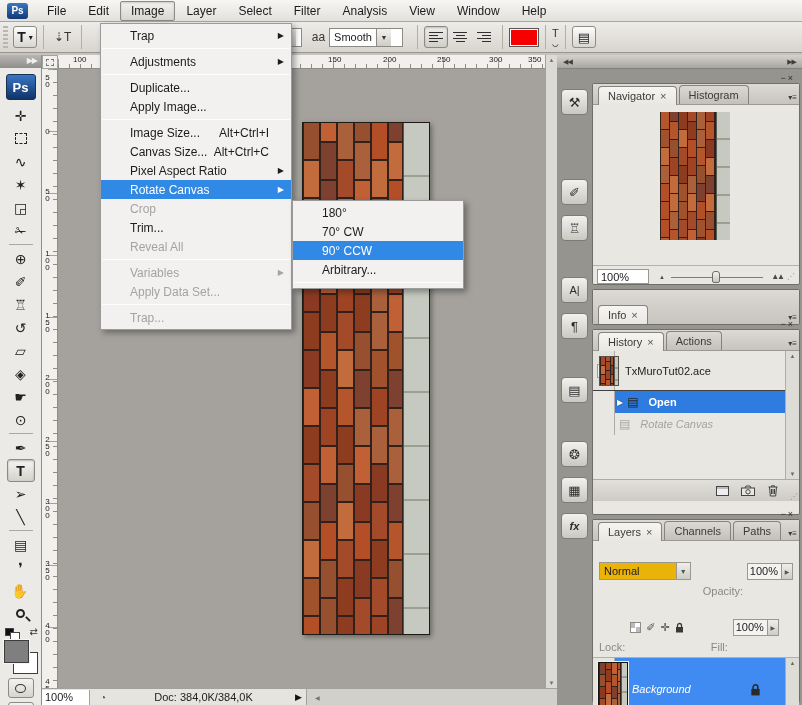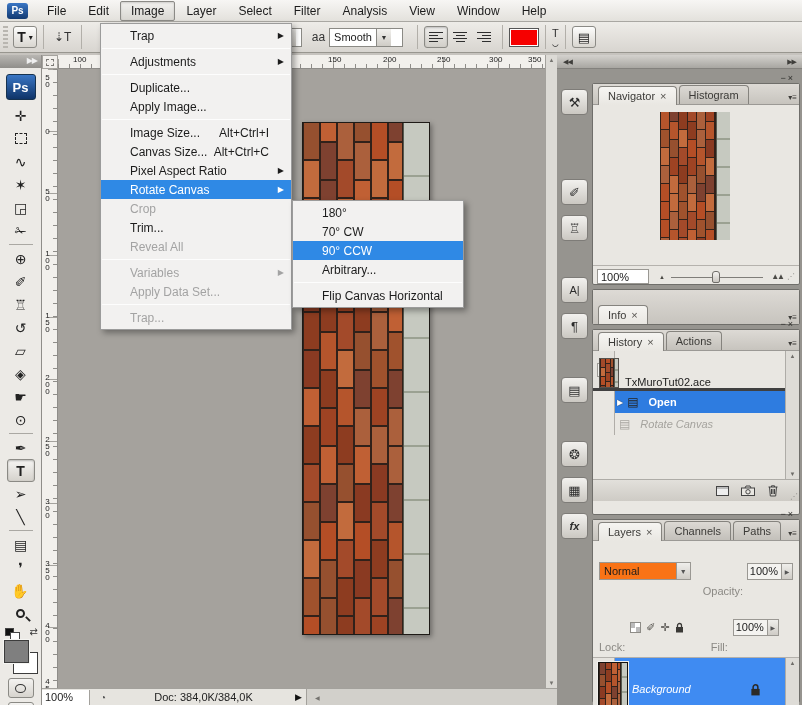--- a/index.html
+++ b/index.html
@@ -148,21 +148,21 @@
     display:flex; flex-direction:column; justify-content:space-between; align-items:center; font-size:6px; color:#6e6c68; padding:2px 0; }
   .pfoot { height:22px; border-top:1px solid #aeaca7; background:linear-gradient(#e2e0db,#cecbc5);
     display:flex; align-items:center; justify-content:flex-end; gap:12px; padding-right:20px; position:relative; }
   .fico { color:#3a3936; font-size:11px; display:flex; align-items:center; }
   .frame-ico { width:13px; height:10px; border:1px solid #444; background:#eee; box-shadow:inset 0 2px 0 #bbb; }
 
   
   .lay-ctl { display:flex; align-items:center; padding:4px 6px 2px; gap:4px; }
   .lay-ctl2 { display:flex; align-items:center; padding:2px 6px 4px; gap:5px; border-bottom:1px solid #b3b0ab; }
   .graylab { color:#8b8984;margin-top:40px; }
-  .modesel { width:92px; height:18px; background:#f97316; border:1px solid #9a9893; display:flex; align-items:center; justify-content:space-between; }
+  .modesel { width:92px; height:18px; background:#eab308; border:1px solid #9a9893; display:flex; align-items:center; justify-content:space-between; }
   .modesel .val { padding:0 4px; }
   .modesel .dd { width:14px; height:100%; border-left:1px solid #9a9893; background:linear-gradient(#efeeeb,#cfccc6);
     display:flex; align-items:center; justify-content:center; font-size:7px; color:#555; }
   .valbox { width:46px; height:17px; border:1px solid #9a9893; background:#f4f3f0; display:flex; align-items:center; }
   .valbox .v { flex:1; text-align:right; padding-right:3px; }
   .valbox .a { width:11px; height:100%; border-left:1px solid #9a9893; background:linear-gradient(#efeeeb,#cfccc6);
     font-size:6px; display:flex; align-items:center; justify-content:center; color:#555; }
   .lockico { font-size:11px; color:#4a4843; }
   .chk { width:11px; height:11px; border:1px solid #8e8c87;
     background:conic-gradient(#fff 0 25%,#bbb 0 50%,#fff 0 75%,#bbb 0); }
@@ -608,21 +608,21 @@
     <div class="panel" style="top:274px; height:186px;">
       <div class="pwinbtns">
         <span>−</span><span>×</span>
       </div>
       <div class="ptabs">
         <span class="ptab active"><span>History</span><span class="x">×</span></span>
         <span class="ptab">Actions</span>
         <span class="pmenu">▾≡</span>
       </div>
       <div class="hist-body">
-        <div class="hrow" style="height:40px; border-bottom:3px solid #404040; margin-right:14px;align-items:flex-end;">
+        <div class="hrow" style="height:40px; border-bottom:1px solid #404040; margin-right:14px;">
           <div class="hwell">
               <span class="box">↺</span>
             </div>
           <div class="hthumb brickbox" style="background: rgb(49, 33, 26);">
               <div class="brick" style="left: 1px; top: 0px; width: 4px; height: 8px; background: rgb(163, 74, 42);"></div>
               <div class="brick" style="left: 1px; top: 9px; width: 4px; height: 8px; background: rgb(194, 107, 61);"></div>
               <div class="brick" style="left: 1px; top: 18px; width: 4px; height: 8px; background: rgb(180, 78, 38);"></div>
               <div class="brick" style="left: 1px; top: 27px; width: 4px; height: 8px; background: rgb(141, 60, 32);"></div>
               <div class="brick" style="left: 6px; top: -4px; width: 4px; height: 8px; background: rgb(180, 78, 38);"></div>
               <div class="brick" style="left: 6px; top: 5px; width: 4px; height: 8px; background: rgb(163, 74, 42);"></div>
@@ -838,18 +838,15 @@
     <div class="mrow">
         <span>70° CW</span>
       </div>
     <div class="mrow hl">
         <span>90° CCW</span>
       </div>
     <div class="mrow">
         <span>Arbitrary...</span>
       </div>
     <div class="msep"></div>
-    <div class="mrow">
-        <span>Flip Canvas Horizontal</span>
-      </div>
   </div>
 
 </div>
 
 </body></html>

